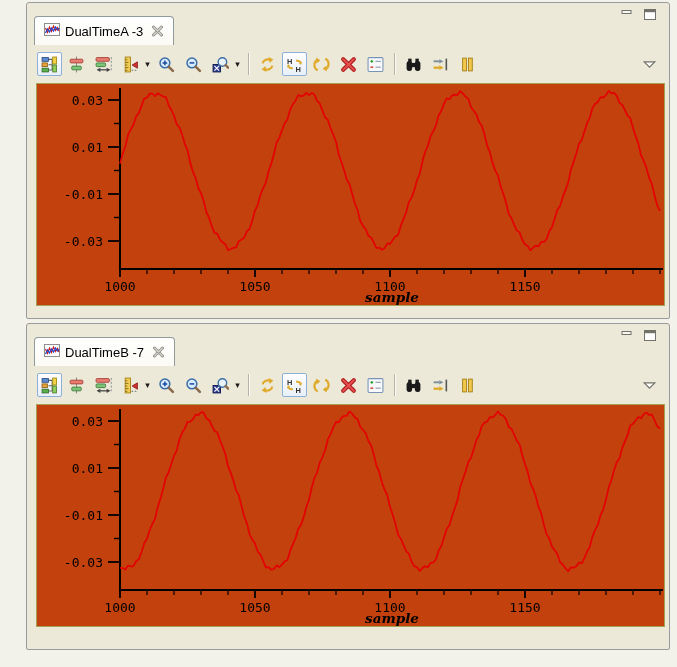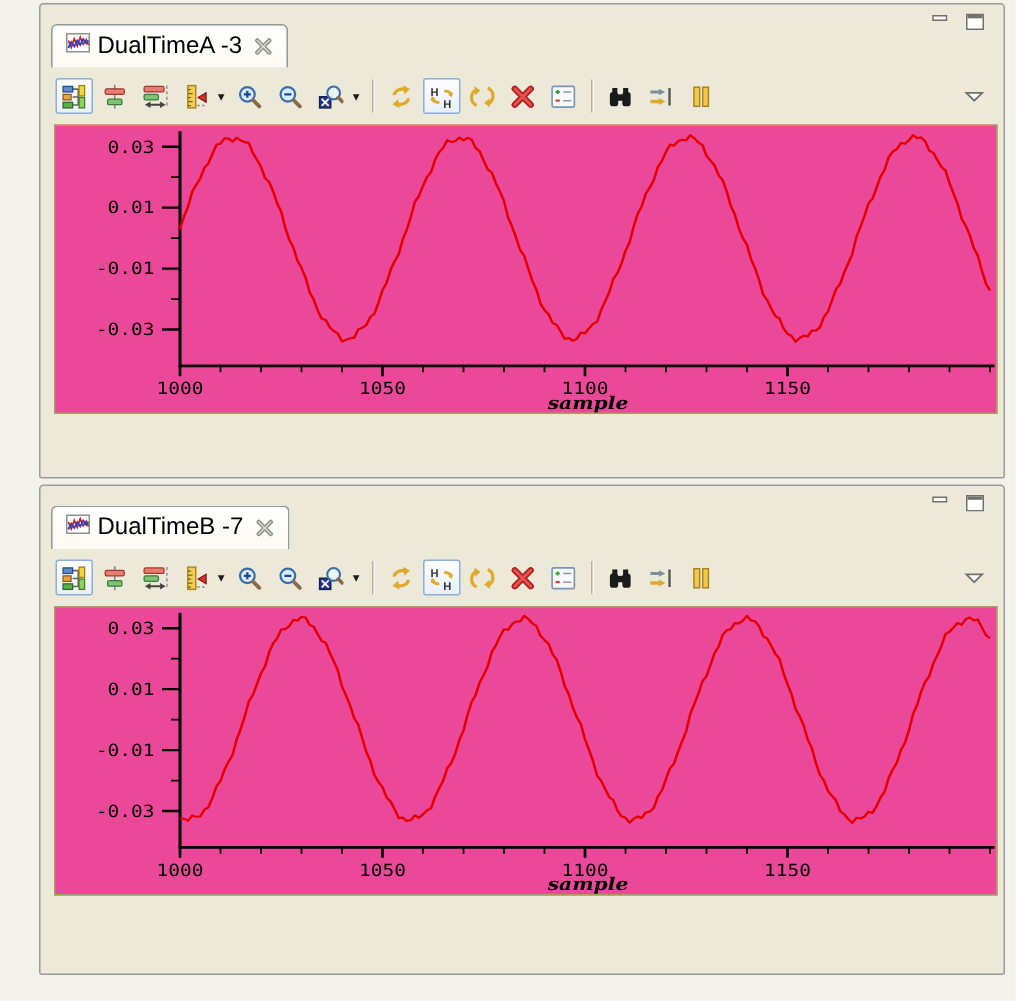--- a/index.html
+++ b/index.html
@@ -8,37 +8,37 @@
   .view-panel{position:absolute;left:26px;width:644px;background:#ece9d8;
               border:1px solid #9a9b9c;border-radius:3px 3px 2px 2px;box-sizing:border-box;}
   .panel-a{top:2px;height:317px;}
   .panel-b{top:323px;height:327px;}
 
   
   .tab-strip{position:relative;height:42px;}
   .tab{position:absolute;left:7px;bottom:0;height:28px;display:flex;align-items:center;gap:5px;
        padding:0 9px;background:linear-gradient(#ffffff,#fbfaf4);
        border:1px solid #919b9c;border-bottom:none;border-radius:4px 4px 0 0;}
-  .tab-label{font-size:16px;color:#000;white-space:nowrap;}
+  .tab-label{font-size:13px;color:#000;white-space:nowrap;}
   .tab-close{display:flex;margin-left:3px;cursor:default;}
   .winbtns{position:absolute;top:6px;right:12px;display:flex;gap:10px;align-items:flex-start;}
   .winbtns span{display:flex;}
 
   
   .toolbar{height:38px;display:flex;align-items:center;padding:0 6px 0 9px;box-sizing:border-box;}
   .tb-btn{width:25px;height:24px;display:flex;align-items:center;justify-content:center;
           border:1px solid transparent;border-radius:2px;background:transparent;padding:0;margin:0 1px;}
   .tb-btn svg{width:17px;height:17px;display:block;}
   .tb-btn.pressed{background:linear-gradient(#fdfdfd,#e9f0fa);border:1px solid #8cb0d8;}
   .tb-caret{font-size:9px;color:#1a1a1a;width:9px;text-align:center;margin:0 1px 0 -1px;}
   .tb-sep{width:1px;height:22px;background:#b6b3a6;box-shadow:1px 0 0 #fbfaf6;margin:0 5px;}
   .tb-spacer{flex:1;}
 
   
-  .chart-wrap{margin:0 4px 0 9px;height:193px;border:1px solid #a3a257;background:#ec4899;
+  .chart-wrap{margin:0 4px 0 9px;height:223px;border:1px solid #a3a257;background:#c2410c;
               box-sizing:border-box;}
   svg.chart{display:block;width:100%;height:100%;}
 </style>
 </head>
 <body>
 
 <div class="stage">
 
   <section class="view-panel panel-a">
     <div class="tab-strip">

